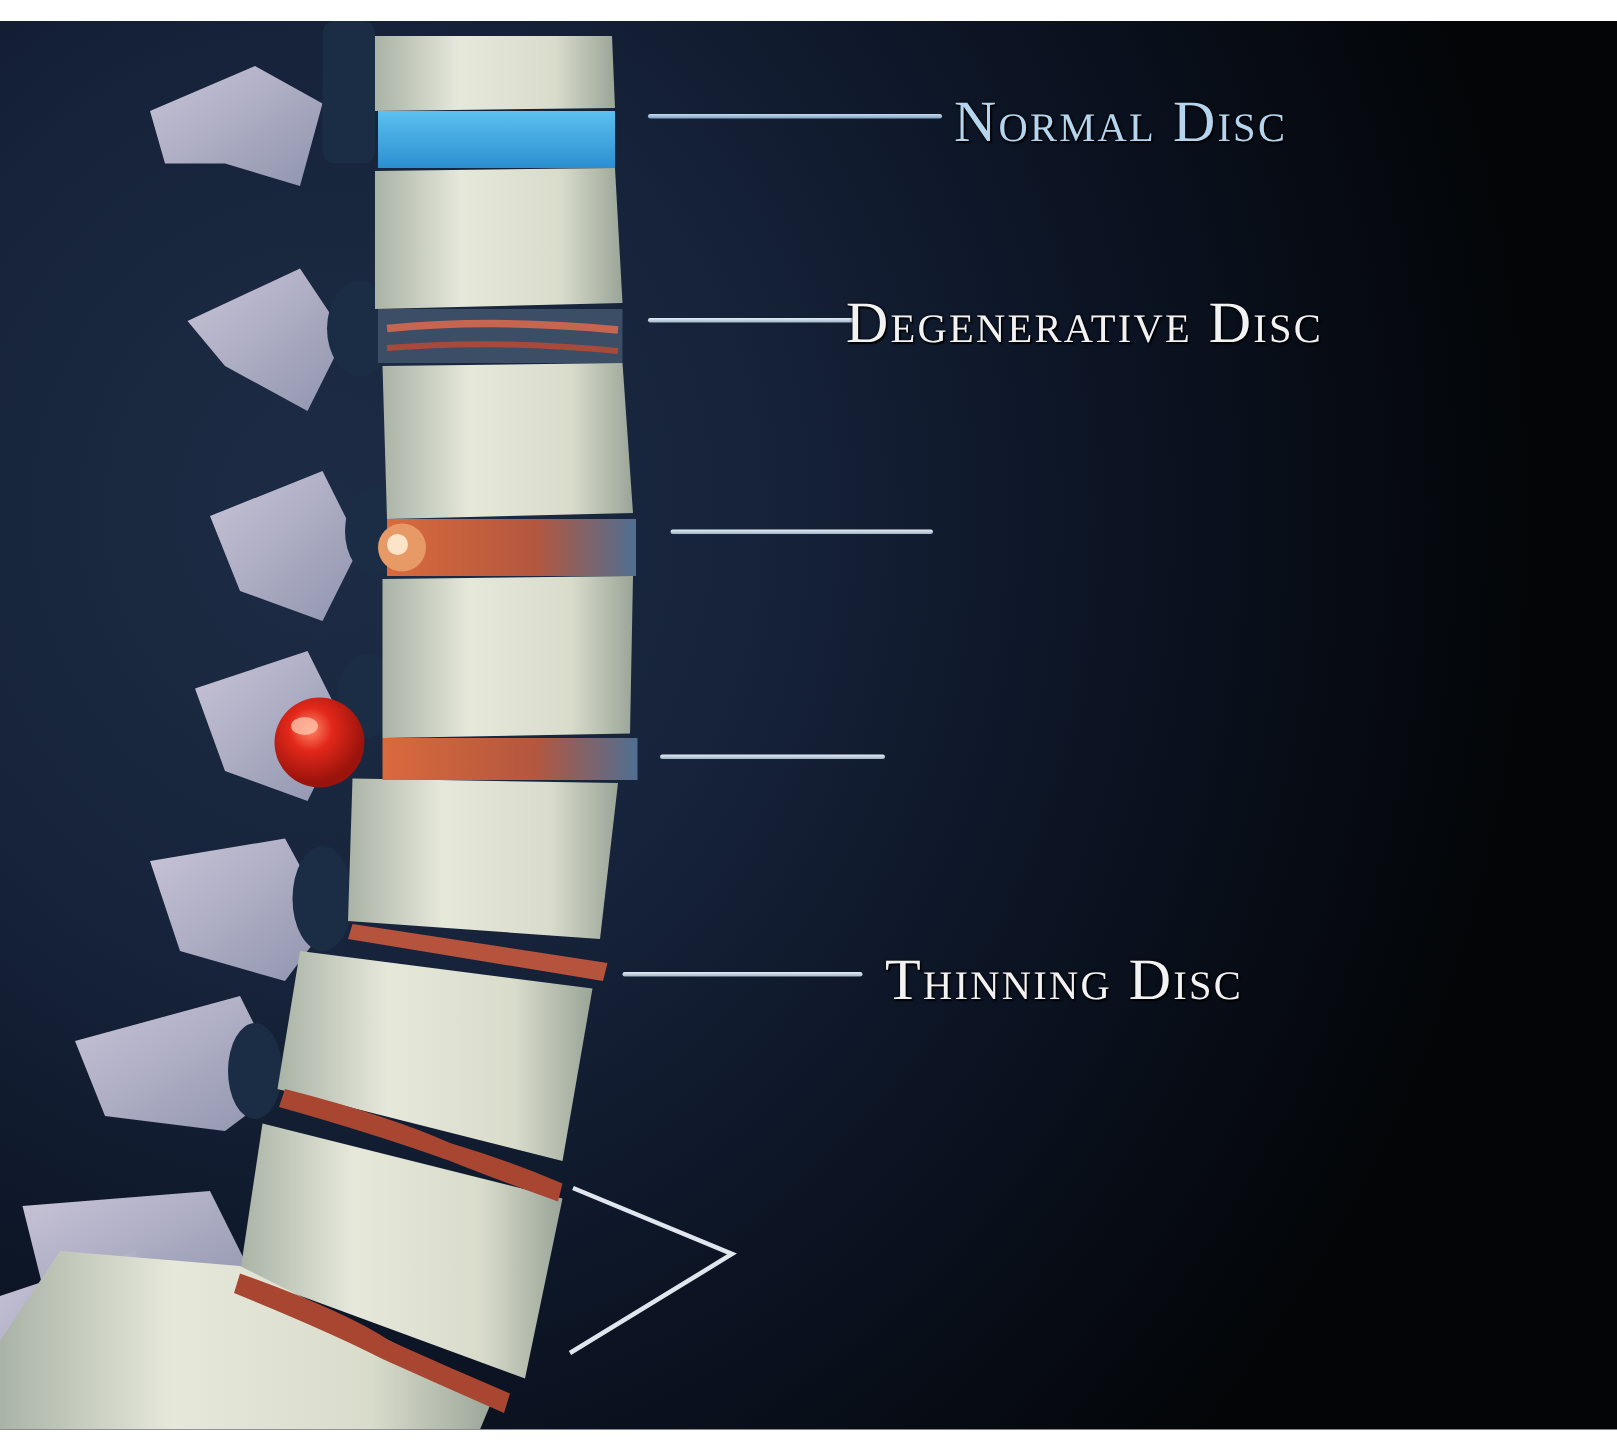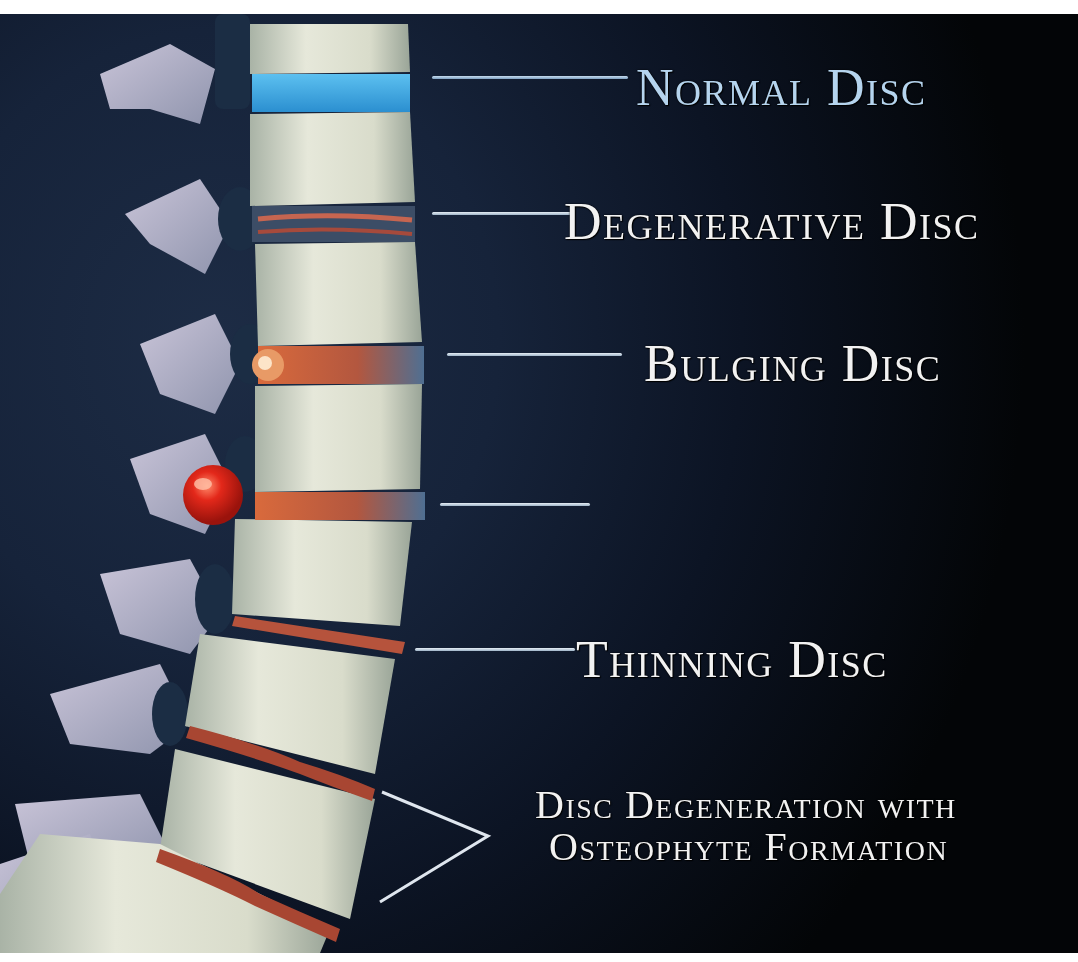--- a/index.html
+++ b/index.html
@@ -5,21 +5,21 @@
     html, body { margin: 0; padding: 0; background: #ffffff; }
     body { width: 1078px; height: 962px; position: relative; overflow: hidden; font-family: "Liberation Serif", serif; }
     .canvas {
       position: absolute; left: 0; top: 14px; width: 1078px; height: 939px;
       background: radial-gradient(ellipse 75% 95% at 20% 35%, #1d2c45 0%, #16233a 35%, #0c1424 65%, #030507 100%);
       overflow: hidden;
     }
     .spine { position: absolute; left: 0; top: 0; width: 470px; height: 939px; }
     .label {
       position: absolute; color: #f2f2f2; letter-spacing: 1.5px; font-variant: small-caps;
-      font-size: 52px; line-height: 1; white-space: nowrap;
+      font-size: 39px; line-height: 1; white-space: nowrap;
       text-shadow: 0 0 2px #000, 1px 1px 1px #000;
     }
     .label.normal { color: #b5d4ee; }
     .leader { position: absolute; height: 3px; background: linear-gradient(#e6eef5, #9fb4c8); border-radius: 2px; }
     .leader.blue { background: linear-gradient(#c7dcef, #7ea1c2); }
     .label.multi { line-height: 1.05; font-size: 40px; }
     svg .ldr { stroke: #dfe6ee; stroke-width: 3; fill: none; }
   </style>
 </head>
 <body>
@@ -110,19 +110,14 @@
   <div class="leader" style="left:432px; top:198px; width:140px;"></div>
   <div class="leader" style="left:447px; top:339px; width:175px;"></div>
   <div class="leader" style="left:440px; top:489px; width:150px;"></div>
   <div class="leader" style="left:415px; top:634px; width:160px;"></div>
   <svg style="position:absolute; left:370px; top:770px; width:160px; height:130px;">
     <polyline class="ldr" points="12,8 118,52 10,118"></polyline>
   </svg>
 
   <div class="label normal" style="left:636px; top:48px;">Normal Disc</div>
   <div class="label" style="left:564px; top:182px;">Degenerative Disc</div>
-  <div class="label" style="left:644px; top:324px;">Bulging Disc</div>
-  <div class="label" style="left:576px; top:620px;text-align:right;">Thinning Disc</div>
-  <div class="label multi" style="left:535px; top:770px;">
-    <div>Disc Degeneration with</div>
-    <div style="margin-left:14px;">Osteophyte Formation</div>
-  </div>
+  <div class="label" style="left:590px; top:620px;text-align:right;">Thinning Disc</div>
 </div>
 
 </body></html>

